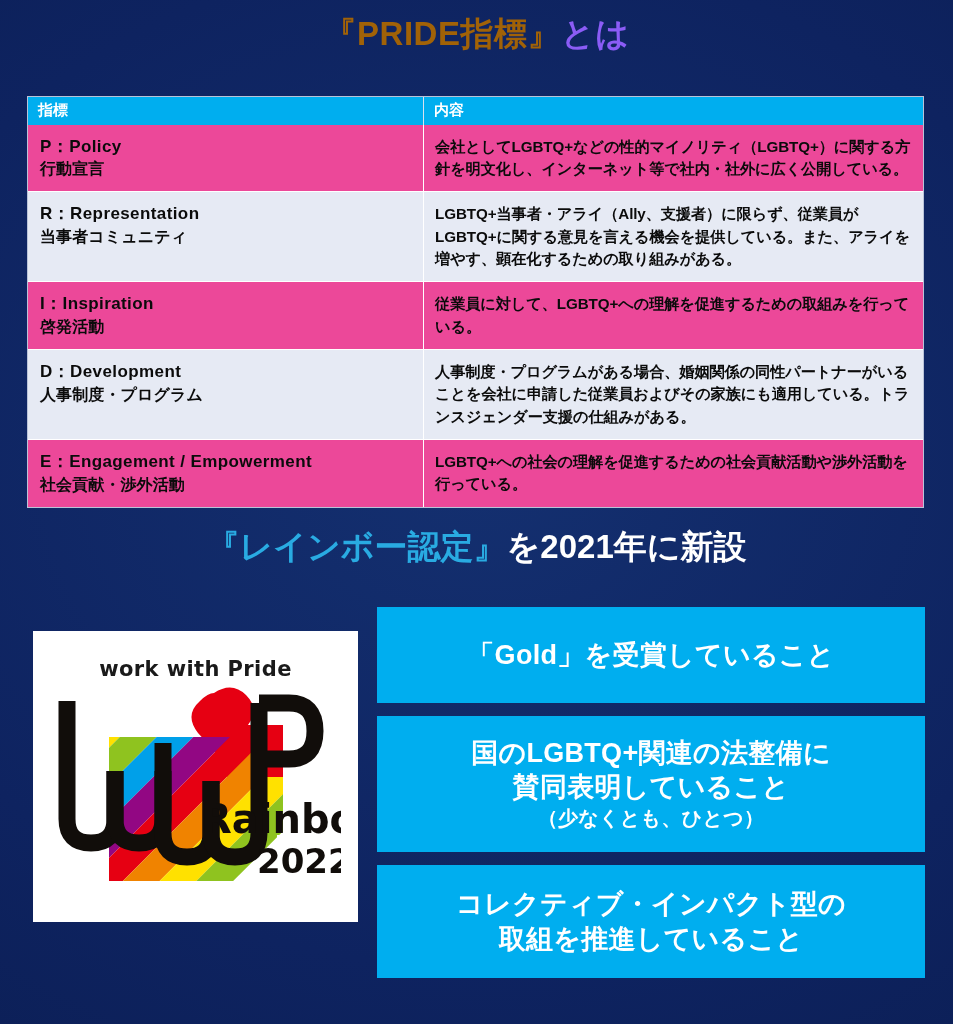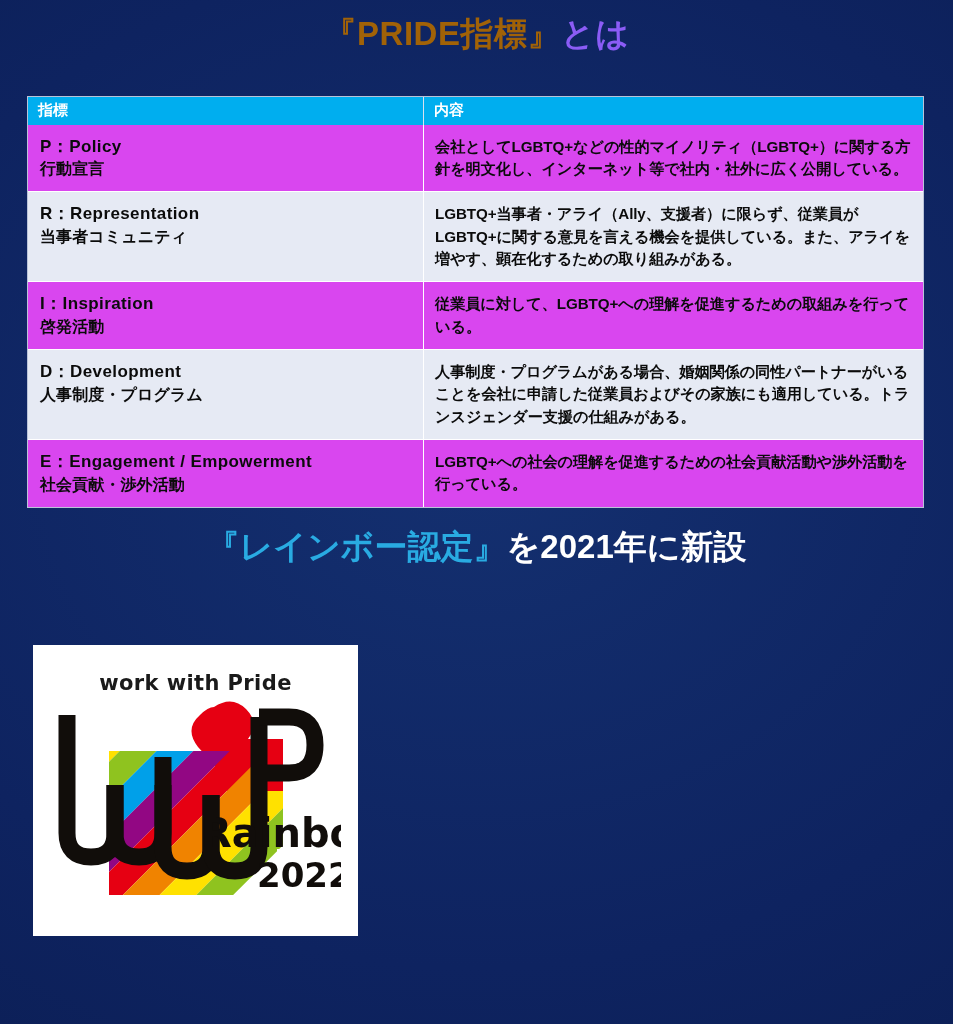--- a/index.html
+++ b/index.html
@@ -57,21 +57,21 @@
   table.pride th:last-child { border-right:none; }
   table.pride td {
     vertical-align:top;
     color:#0b0b0b;
     border-right:1px solid #ffffff;
     border-bottom:1px solid #ffffff;
   }
   table.pride td:last-child { border-right:none; }
   table.pride tr:last-child td { border-bottom:none;margin-left:30px; }
 
-  tr.rowA td { background:#d946ef; }
+  tr.rowA td { background:#ec4899; }
   tr.rowB td { background:#e6eaf4; }
 
   td.ind {
     padding:11px 10px 11px 12px;
     font-size:17px;
     font-weight:bold;
     line-height:1.34;
     letter-spacing:0.1px;
   }
   td.ind .en { display:block; letter-spacing:0.4px; }
@@ -96,21 +96,21 @@
     font-weight:bold;
     line-height:1.2;
     white-space:nowrap;
   }
   .subtitle .accent { color:#29abe2; }
   .subtitle .plain  { color:#ffffff; }
 
   
   .bottom {
     position:absolute;
-    top:645px;
+    top:631px;
     left:0;
     width:100%;
     height:370px;
     padding-left:14px;
   }
 
   
   .logo-card {
     position:absolute;
     left:33px;
@@ -267,13 +267,31 @@
 
           <path d="M208 18 H238 q26 0 26 28 q0 28 -26 28 H214"></path>
         </g>
 
         <text x="150" y="148" font-family="DejaVu Sans, sans-serif" font-size="40" font-weight="bold" fill="#110d0a">Rainbow</text>
         <text x="206" y="188" font-family="DejaVu Sans, sans-serif" font-size="34" font-weight="bold" fill="#110d0a">2022</text>
       </svg>
     </div>
   </div>
 
+  <div class="boxes">
+
+    <div class="crit-box" id="box-1">
+      <span class="l1">「Gold」を受賞していること</span>
+    </div>
+
+    <div class="crit-box" id="box-2">
+      <span class="l1">国のLGBTQ+関連の法整備に</span>
+      <span class="l2">賛同表明していること</span>
+      <span class="sub">（少なくとも、ひとつ）</span>
+    </div>
+
+    <div class="crit-box" id="box-3">
+      <span class="l1">コレクティブ・インパクト型の</span>
+      <span class="l2">取組を推進していること</span>
+    </div>
+
+  </div>
 </div>
 
 </body></html>

